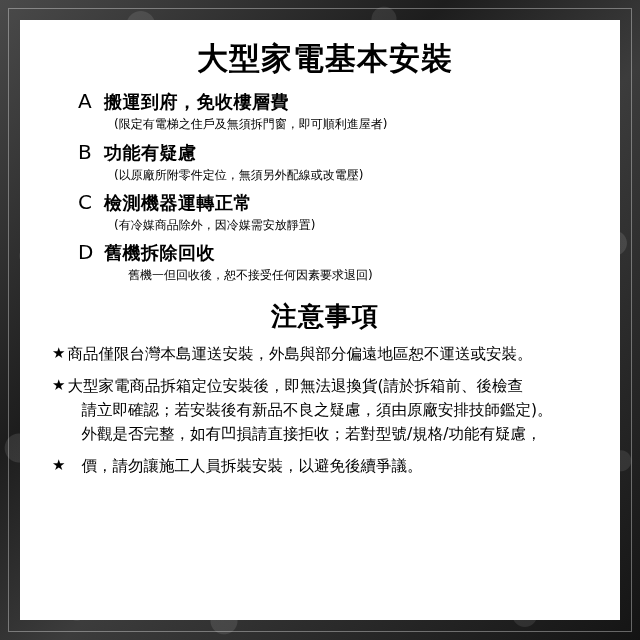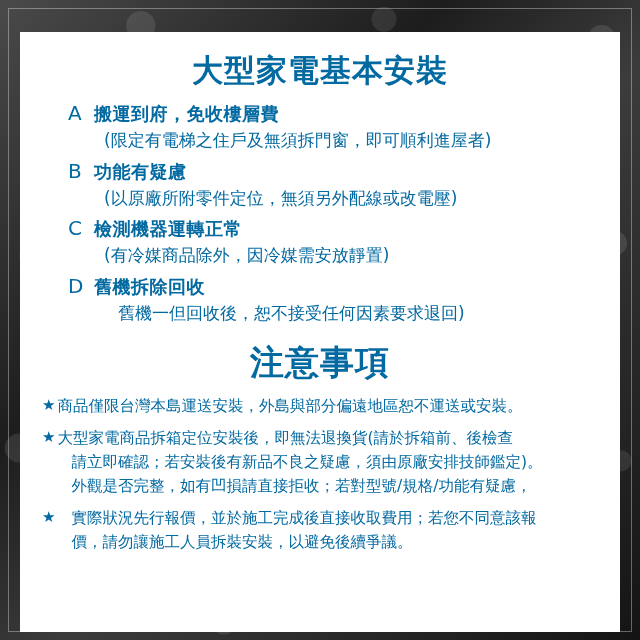--- a/index.html
+++ b/index.html
@@ -42,27 +42,27 @@
     left: 8px;
     top: 8px;
     right: 8px;
     bottom: 8px;
     border: 1px solid rgba(255,255,255,0.35);
     pointer-events: none;
   }
   #card {
     position: absolute;
     left: 20px;
-    top: 32px;
+    top: 20px;
     width: 600px;
     height: 600px;
     box-sizing: border-box;
     background: #ffffff;
-    color: #0369a1;
-    padding: 14px 22px 10px 22px;
+    color: #000000;
+    padding: 14px 22px 10px 32px;
     overflow: hidden;
   }
   .title {
     text-align: center;
     font-size: 31px;
     font-weight: bold;
     letter-spacing: 1px;
     line-height: 1.2;
     margin: 6px 0 12px 0;
   }
@@ -81,32 +81,32 @@
     line-height: 1.25;
     min-width: 16px;
   }
   .item-title {
     font-size: 18px;
     font-weight: bold;
     line-height: 1.25;
     letter-spacing: 0.5px;
   }
   .item-note {
-    font-size: 17px;
+    font-size: 12px;
     line-height: 1.45;
     padding-left: 62px;
     margin-top: 2px;
   }
   .item-note .cont {
     display: block;
     padding-left: 14px;
   }
   .subtitle {
     text-align: center;
-    font-size: 34px;
+    font-size: 26px;
     font-weight: bold;
     letter-spacing: 1px;
     margin: 14px 0 8px 0;
   }
   .note-row {
     display: flex;
     align-items: flex-start;
     font-size: 15.5px;
     line-height: 1.55;
     margin-bottom: 8px;
@@ -190,19 +190,18 @@
       <span class="note-text">
         <span class="ln">大型家電商品拆箱定位安裝後，即無法退換貨(請於拆箱前、後檢查</span>
         <span class="ln indent">請立即確認；若安裝後有新品不良之疑慮，須由原廠安排技師鑑定)。</span>
         <span class="ln indent">外觀是否完整，如有凹損請直接拒收；若對型號/規格/功能有疑慮，</span>
       </span>
     </div>
 
     <div class="note-row">
       <span class="star">★</span>
       <span class="note-text">
-        <span class="ln indent">實際狀況先行報價，並於施工完成後直接收取費用；若您不同意該報</span>
         <span class="ln indent">價，請勿讓施工人員拆裝安裝，以避免後續爭議。</span>
       </span>
     </div>
 
   </div>
 </div>
 
 </body></html>

